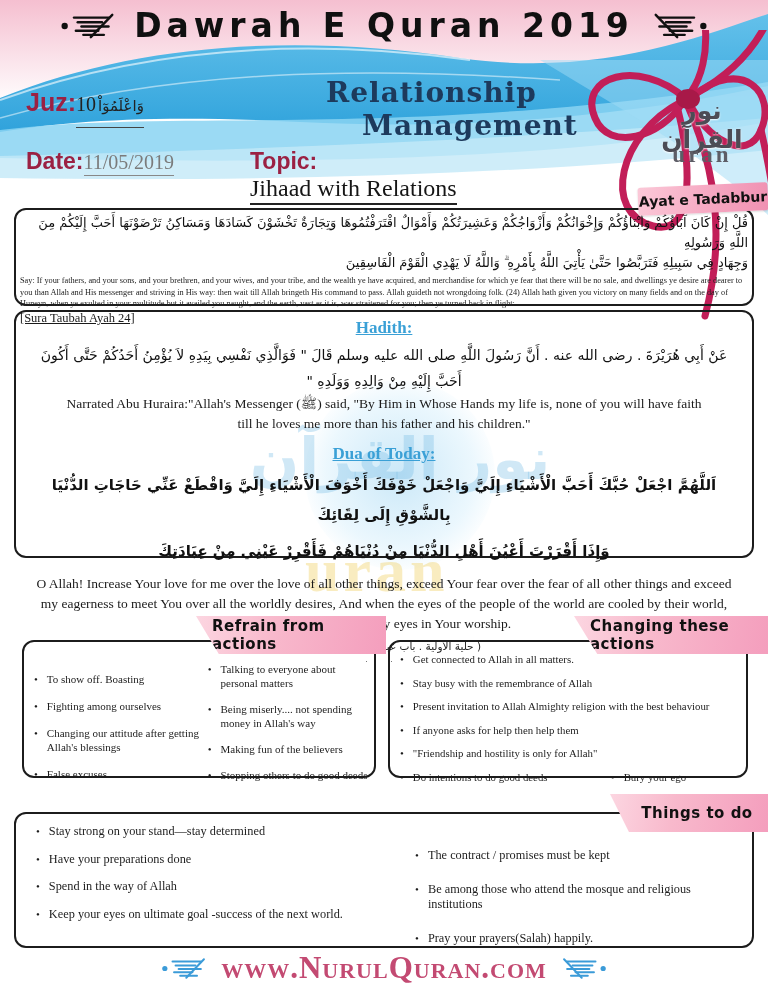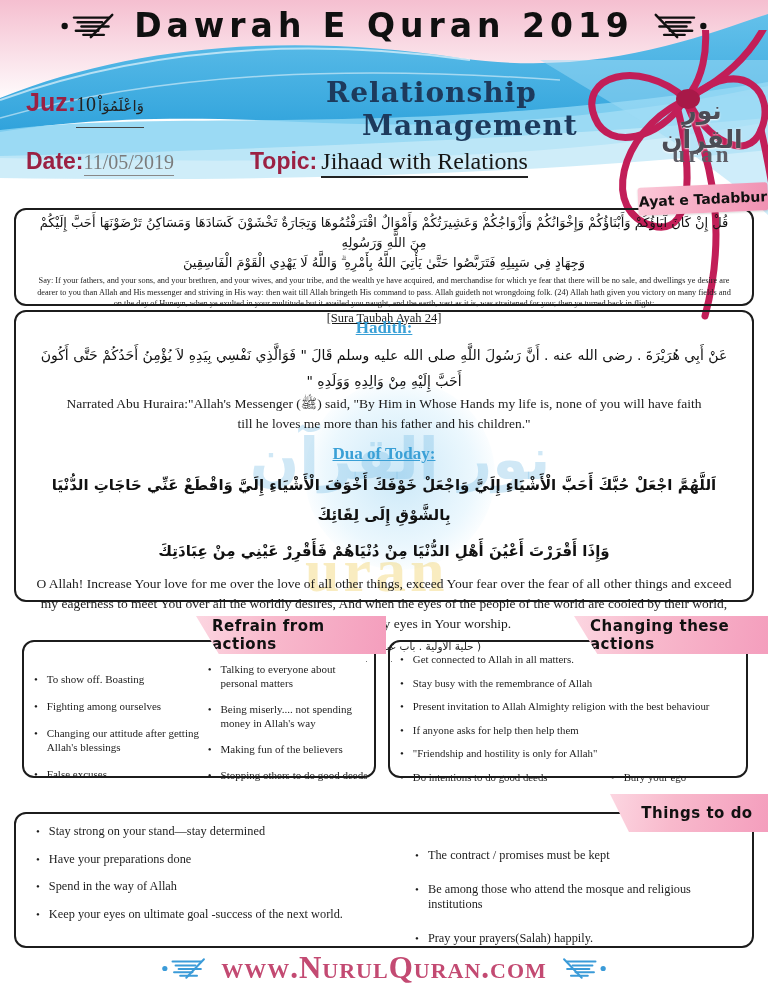--- a/index.html
+++ b/index.html
@@ -34,21 +34,21 @@
   
   .field { position:absolute; z-index:2; display:flex; align-items:baseline; }
   .label-maroon { font-family:"Liberation Sans", sans-serif; font-weight:bold; color:#9b2143; }
   .juz-row { left:26px; top:88px; }
   .juz-row .label-maroon { font-size:25px; }
   .juz-row .value { font-size:20px; color:#222; border-bottom:1.5px solid #444; padding-bottom:11px; }
   .arabic-inline { font-family:"DejaVu Sans", sans-serif; font-size:15px; margin-left:2px; }
   .date-row { left:26px; top:148px; }
   .date-row .label-maroon { font-size:23px; }
   .date-row .value { font-size:20px; color:#7b7b7b; border-bottom:1.5px solid #888; padding-bottom:1px; }
-  .topic-row { left:250px; top:148px; }
+  .topic-row { left:250px; top:148px;flex-direction:column; }
   .topic-row .label-maroon { font-size:23px; margin-right:4px; }
   .topic-row .value { font-size:24px; color:#161616; border-bottom:2px solid #222; padding-bottom:1px; }
   .rel-line { position:absolute; z-index:2; font-family:"DejaVu Serif", serif; font-weight:bold;
     color:#1d3a5c; font-size:28px; letter-spacing:1px; }
   .rel-1 { left:326px; top:76px; }
   .rel-2 { left:362px; top:109px; }
   
   .badge { position:absolute; left:638px; top:185px; width:130px; height:28px; z-index:4;
     background:linear-gradient(100deg,#fbc9d8 0%,#f6a8c2 55%,#f091b2 100%);
     border-radius:3px; transform:rotate(-2.5deg); display:flex; align-items:center; justify-content:center;
@@ -57,22 +57,22 @@
   .banner { position:absolute; z-index:4; height:38px; display:flex; align-items:center; justify-content:center;
     background:linear-gradient(100deg,#fcd6e1 0%,#f8b9cc 40%,#f49ebd 100%);
     clip-path:polygon(0 0, 100% 0, 100% 100%, 12% 100%);
     font-family:"DejaVu Sans", sans-serif; font-weight:bold; font-size:15px; color:#111; letter-spacing:.5px;
     padding-left:16px; }
   .banner-refrain { left:196px; top:616px; width:190px; }
   .banner-develop { left:574px; top:616px; width:194px; }
   .banner-things  { left:610px; top:794px; width:158px; }
   
   .box { position:absolute; border:2px solid #1c1c1c; border-radius:12px; z-index:3; background:transparent; }
-  .box1 { left:14px; top:208px; width:740px; height:98px; text-align:center; padding:3px 20px; }
-  .box2 { left:14px; top:310px; width:740px; height:292px; text-align:center; padding:4px 10px; }
+  .box1 { left:14px; top:208px; width:740px; height:98px; padding:3px 4px; }
+  .box2 { left:14px; top:310px; width:740px; height:248px; text-align:center; padding:4px 10px; }
   .arabic { font-family:"DejaVu Sans", sans-serif; direction:rtl; color:#111; }
   .ayat-ar { font-size:13px; line-height:20px; }
   .tiny-trans { font-size:8.3px; line-height:11.6px; color:#222; margin-top:2px; }
   .cite { font-size:12.5px; text-decoration:underline; margin-top:1px; }
   .blue-head { font-size:17px; font-weight:bold; color:#3aa0d6; text-decoration:underline; margin-top:2px; }
   .hadith-ar { font-size:14px; line-height:26px; margin-top:4px; }
   .eng { font-size:13.5px; line-height:20px; color:#1a1a1a; }
   .dua-ar { font-size:15px; line-height:30px; margin-top:6px; font-weight:bold; }
   .dua-trans { margin-top:8px; padding:0 6px; }
   .small-cite { font-size:10.5px; margin-top:6px; color:#222; }

